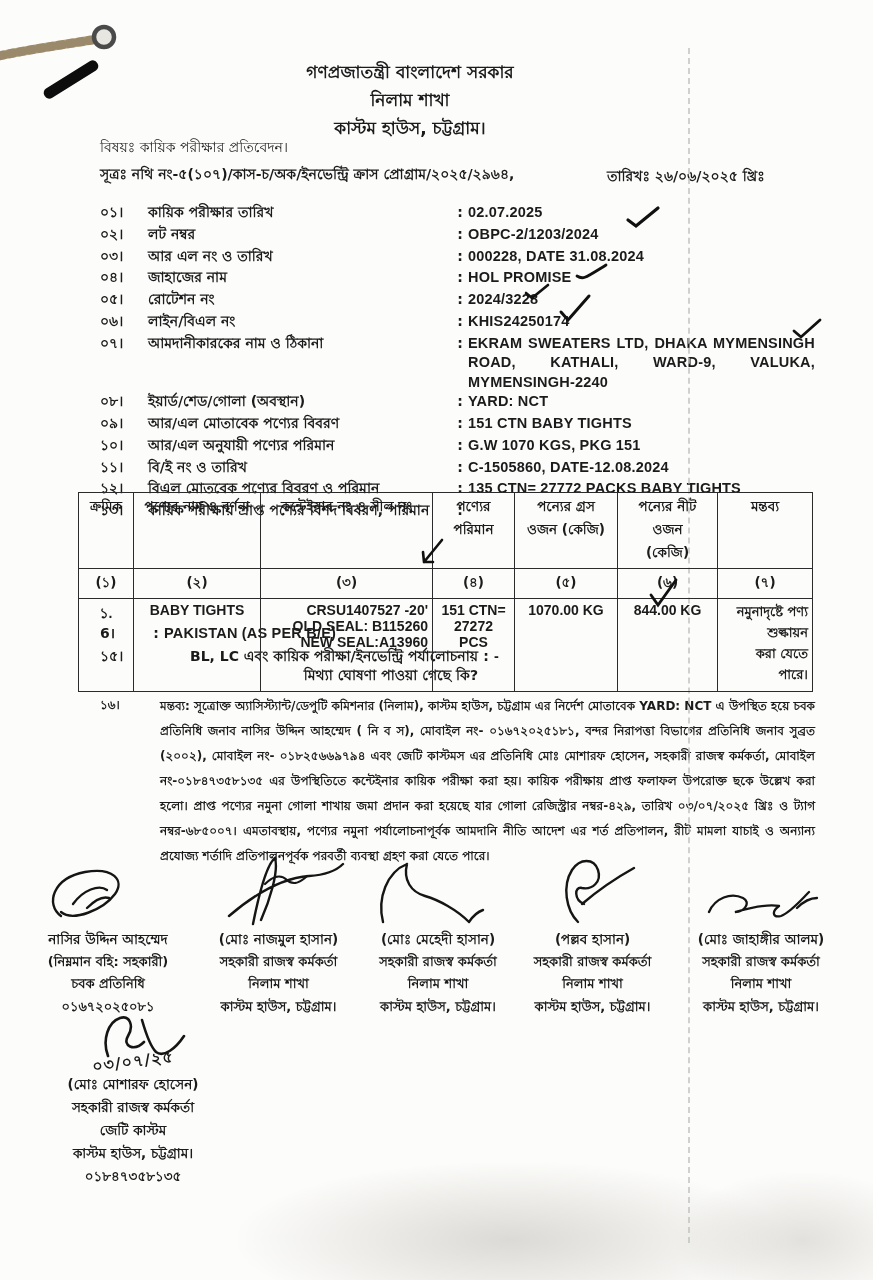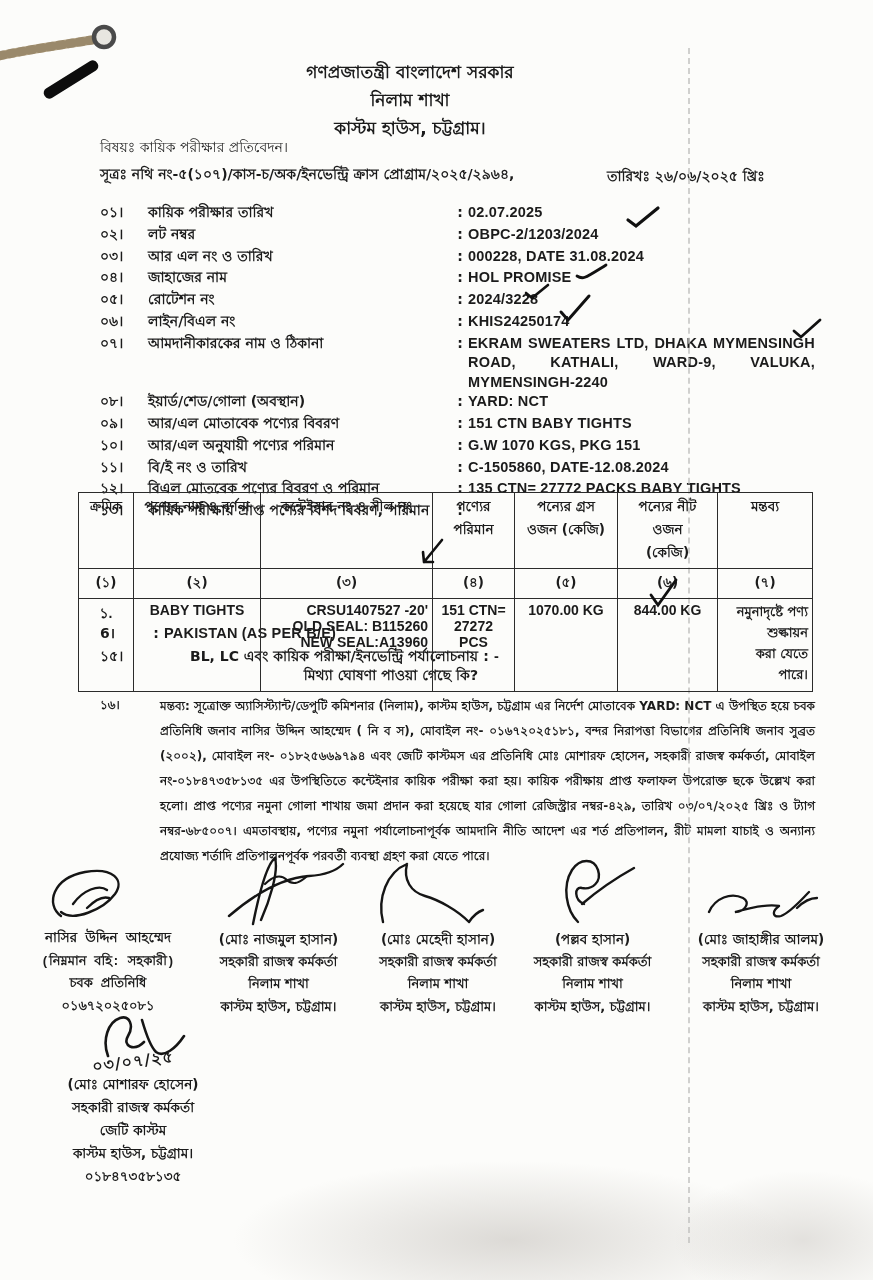--- a/index.html
+++ b/index.html
@@ -58,21 +58,21 @@
   .remarks .li-no{position:absolute; left:0; top:2px;}
   .remarks .para{
     margin-left:60px; width:655px; text-align:justify; line-height:25px; font-weight:600;
   }
   
   .sig-row{position:absolute; left:22px; top:862px; width:828px; display:flex; justify-content:space-between;}
   .sig-block{text-align:center; font-size:13px; line-height:22.5px;}
   .sig-block .scribble{height:66px; display:flex; align-items:flex-end; justify-content:center;}
   .sig-block .sig-name{font-weight:700; font-size:13.5px;}
   .sig-block .sig-line{font-weight:700;}
-  .w1{width:172px;font-family:Liberation Mono, monospace;} .w2{width:156px;} .w3{width:150px;} .w4{width:146px;} .w5{width:178px;}
+  .w1{width:172px;} .w2{width:156px;} .w3{width:150px;} .w4{width:146px;} .w5{width:178px;}
   
   .bottom-sig{position:absolute; left:26px; top:1012px; width:214px; text-align:center; font-size:13.5px; line-height:23px; z-index:2;}
   .bottom-sig .scribble{height:52px;}
   .hand-date{
     display:block; font-weight:700; font-size:16px; transform:rotate(-7deg);
     margin-top:-14px; letter-spacing:1px;
   }
   .bottom-sig .sig-name,.bottom-sig .sig-line{font-weight:700;}
   
   .mark{position:absolute; z-index:3;}

